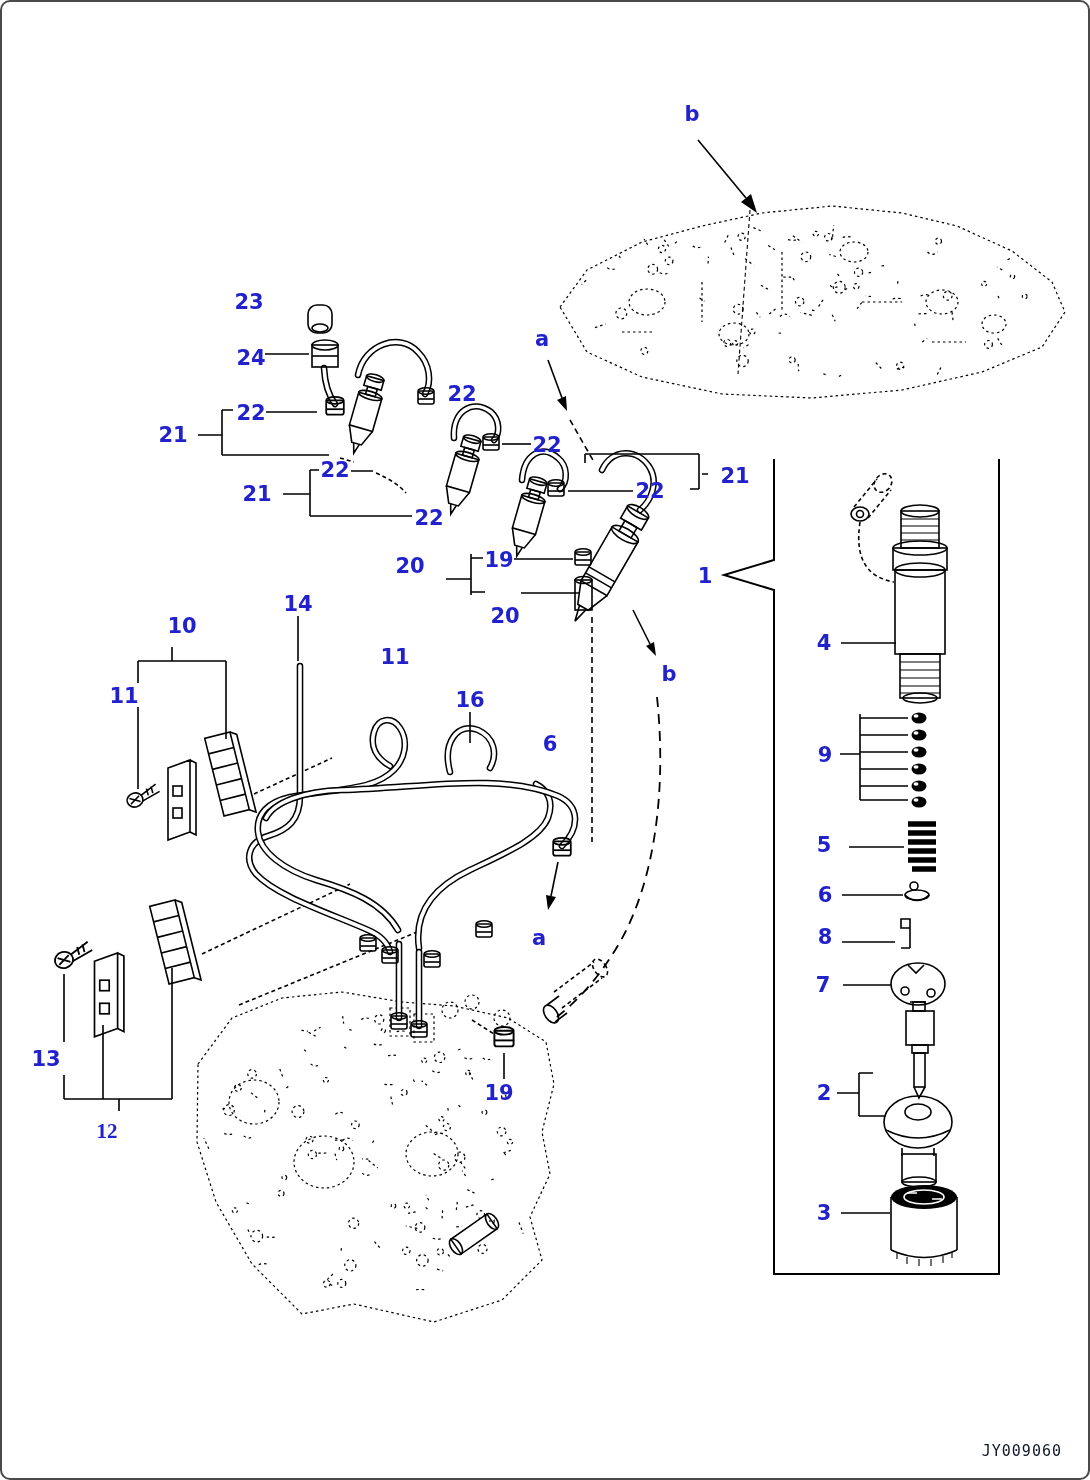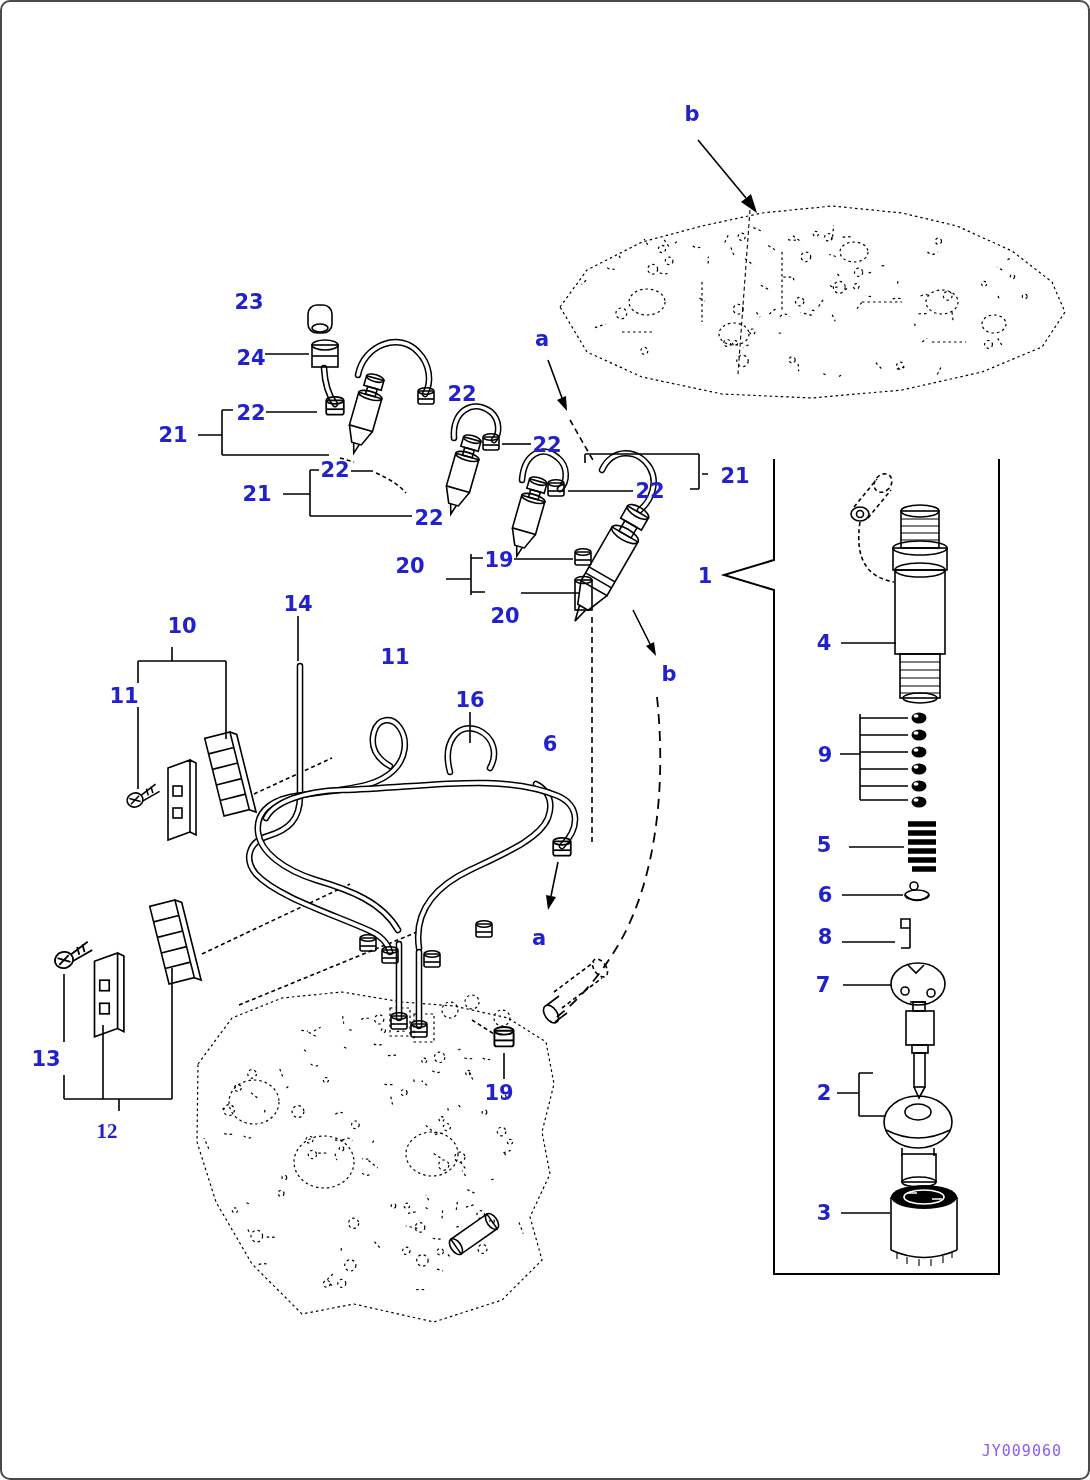--- a/index.html
+++ b/index.html
@@ -16,21 +16,21 @@
   #art .sketch{stroke-dasharray:2.5 3;stroke-width:1.2;}
   #art .fill{fill:var(--line);stroke:none;}
   #art .wfill{fill:#fff;stroke:none;}
   #art .coil{stroke-width:5.5;}
   #art .tube-o{stroke-width:6.6;stroke-linecap:round;}
   #art .tube-i{stroke:var(--bg);stroke-width:3.6;stroke-linecap:round;}
   #art .box{stroke-width:2;}
   .co{position:absolute;transform:translate(-50%,-50%);font:bold 21px "DejaVu Sans",sans-serif;
       color:var(--accent);white-space:nowrap;line-height:1;}
   .figcode{position:absolute;right:26px;bottom:18px;font:15px "DejaVu Sans Mono",monospace;
-      letter-spacing:1px;color:#8b5cf6;}
+      letter-spacing:1px;color:#0f172a;}
 </style>
 </head>
 <body>
 
 <div class="stage">
 
 <svg id="art" width="1090" height="1480" viewBox="0 0 1090 1480">
 
   <g>
     <path class="sketch" d="M558,305 L585,268 L640,240 L700,224 L760,211 L830,204 L900,211 L955,224 L1010,249

